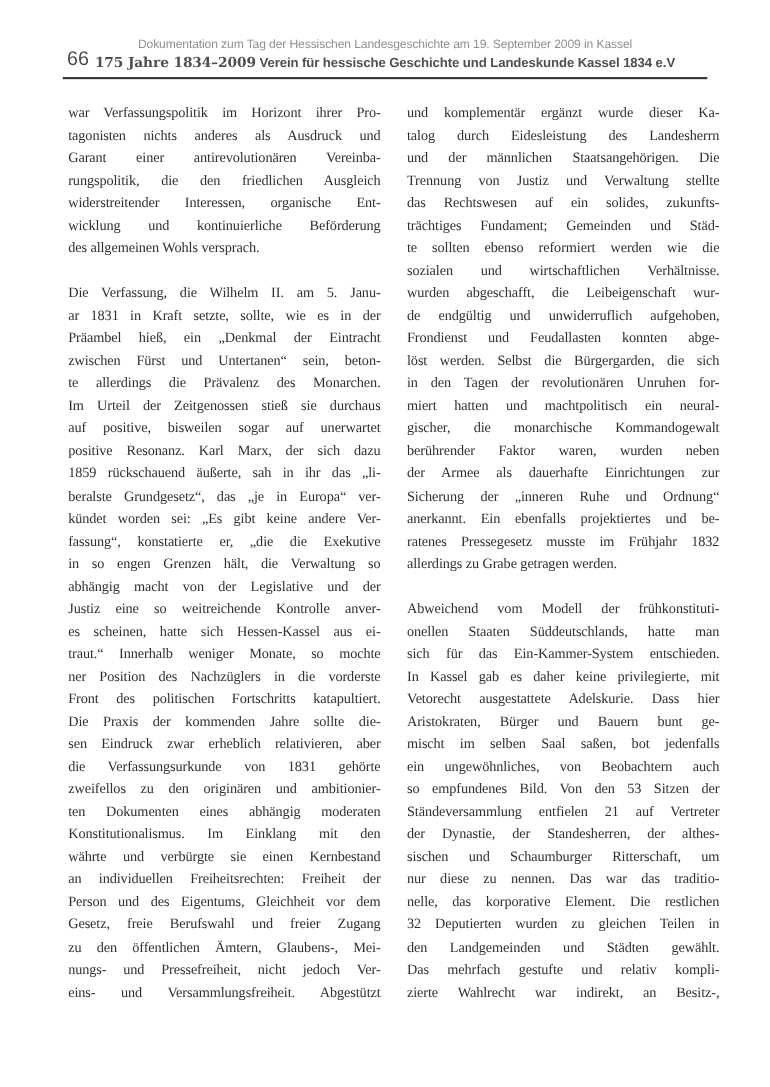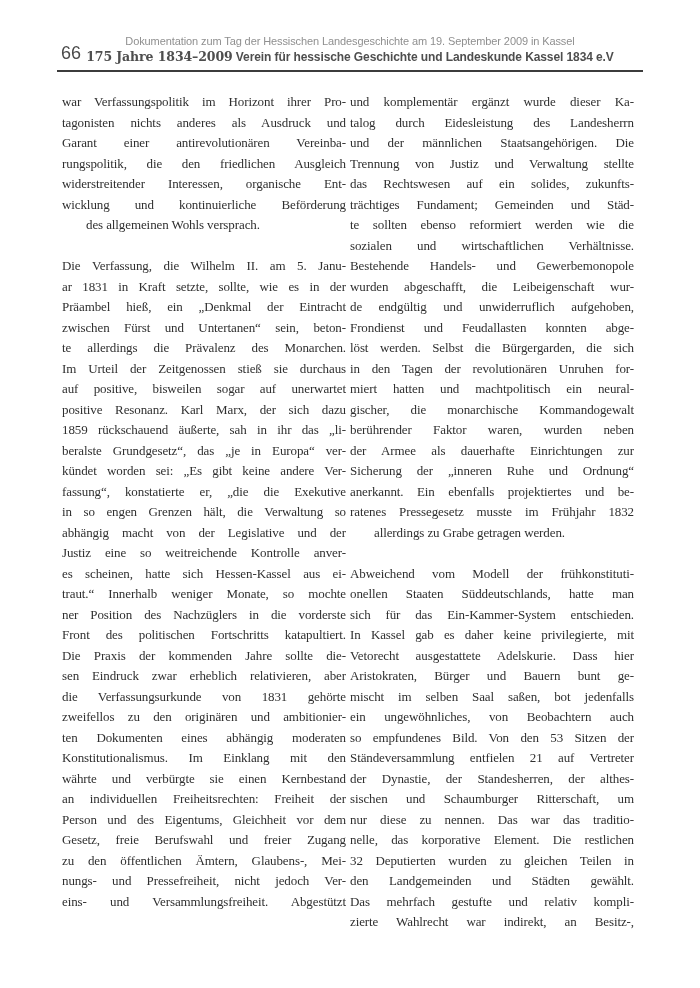--- a/index.html
+++ b/index.html
@@ -33,32 +33,32 @@
   .header-years {
     font-family: "DejaVu Serif", serif;
     font-weight: bold; font-size: 12.5px;
   }
   .header-rule {
     position: absolute; left: 57px; top: 70px;
     width: 586px; height: 2px; background: #3c3c3c;
   }
   .content {
     position: absolute; left: 62px; top: 92px;
-    display: flex; gap: 4px;
+    display: flex; gap: 24px;
   }
   .col { width: 284px; }
   .para + .para { margin-top: 20.5px; }
   .line {
     font-size: 13px; line-height: 20.5px;
     letter-spacing: -0.1px;
     text-align: justify;
     text-align-last: justify;
     white-space: normal;
   }
-  .line-last { text-align-last: left; margin-left: 24px; }
+  .line-last { text-align-last: left; }
 </style>
 </head>
 <body>
 
 <div class="page-number">66</div>
 
 <div class="header-center">
   <div class="header-line1">Dokumentation zum Tag der Hessischen Landesgeschichte am 19. September 2009 in Kassel</div>
   <div class="header-line2">
     <span class="header-years">175 Jahre 1834–2009</span><span> Verein für hessische Geschichte und Landeskunde Kassel 1834 e.V</span>
@@ -116,21 +116,20 @@
   <div class="col">
       <div class="para">
         <div class="line">und komplementär ergänzt wurde dieser Ka-</div>
         <div class="line">talog durch Eidesleistung des Landesherrn</div>
         <div class="line">und der männlichen Staatsangehörigen. Die</div>
         <div class="line">Trennung von Justiz und Verwaltung stellte</div>
         <div class="line">das Rechtswesen auf ein solides, zukunfts-</div>
         <div class="line">trächtiges Fundament; Gemeinden und Städ-</div>
         <div class="line">te sollten ebenso reformiert werden wie die</div>
         <div class="line">sozialen und wirtschaftlichen Verhältnisse.</div>
-        <div class="line">Bestehende Handels- und Gewerbemonopole</div>
         <div class="line">wurden abgeschafft, die Leibeigenschaft wur-</div>
         <div class="line">de endgültig und unwiderruflich aufgehoben,</div>
         <div class="line">Frondienst und Feudallasten konnten abge-</div>
         <div class="line">löst werden. Selbst die Bürgergarden, die sich</div>
         <div class="line">in den Tagen der revolutionären Unruhen for-</div>
         <div class="line">miert hatten und machtpolitisch ein neural-</div>
         <div class="line">gischer, die monarchische Kommandogewalt</div>
         <div class="line">berührender Faktor waren, wurden neben</div>
         <div class="line">der Armee als dauerhafte Einrichtungen zur</div>
         <div class="line">Sicherung der „inneren Ruhe und Ordnung“</div>

